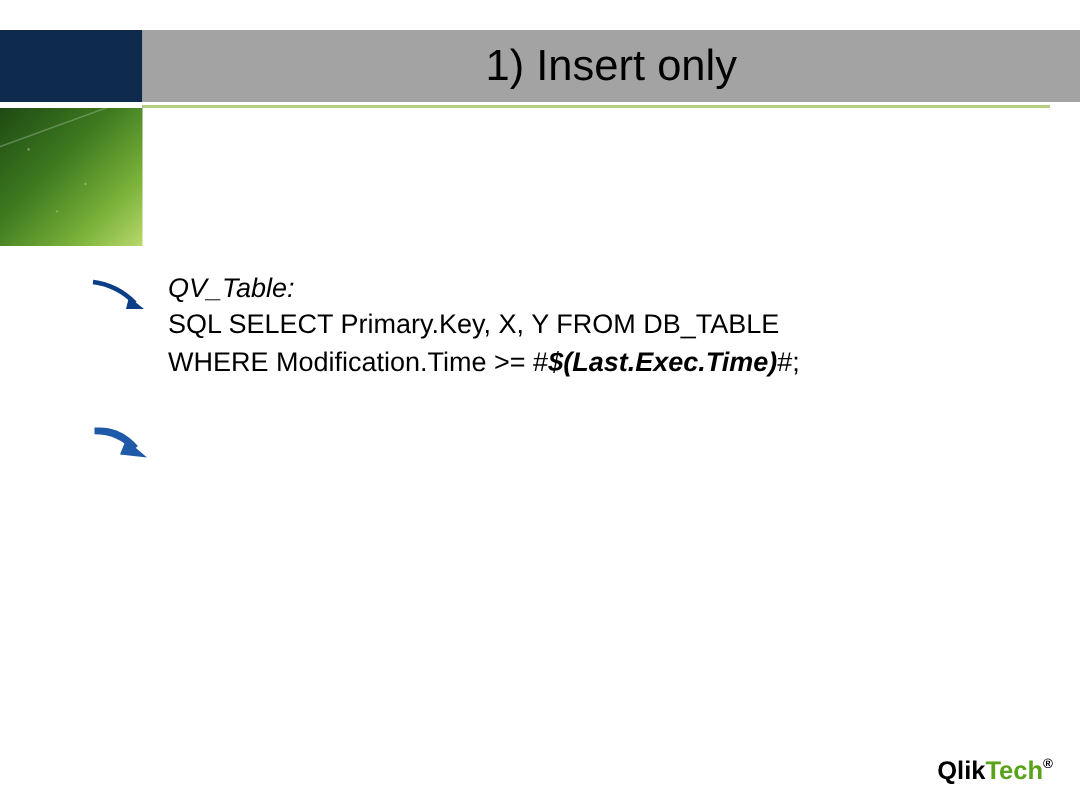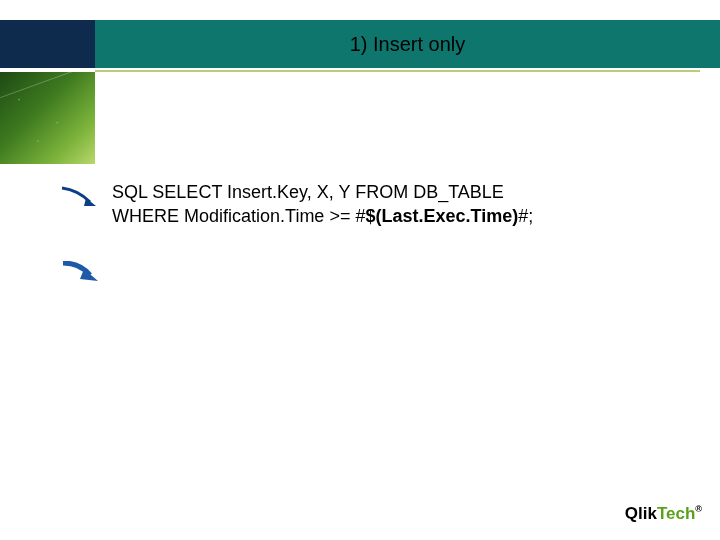--- a/index.html
+++ b/index.html
@@ -24,23 +24,23 @@
     left: 0; top: 0;
     width: 95px; height: 48px;
     background: #0e2a4d;
   }
   .title-bar .title-text {
     position: absolute;
     left: 95px; right: 0; top: 0; bottom: 0;
     display: flex;
     align-items: center;
     justify-content: center;
-    font-size: 20px;
+    font-size: 29px;
     color: #000;
-    background: #0f766e;
+    background: #a3a3a3;
   }
   .title-bar .bottom-line {
     position: absolute;
     left: 95px; right: 20px; top: 50px;
     height: 2px;
     background: #4d6b2a;
     box-shadow: 0 2px 0 #b6cd7d inset;
   }
   .side-leaf {
     position: absolute;
@@ -82,21 +82,21 @@
   }
   .arrow {
     position: absolute;
     left: -52px;
     top: 6px;
     width: 40px;
     height: 24px;
   }
   .italic { font-style: italic; }
   .bold { font-weight: normal; }
-  .bi { font-weight: bold; }
+  .bi { font-weight: bold; font-style: italic; }
 
   .footer-logo {
     position: absolute;
     right: 18px;
     bottom: 16px;
     font-size: 17px;
     font-weight: bold;
     color: #000;
     margin-left: 20px;
   }
@@ -117,22 +117,23 @@
   <div class="vein"></div>
 </div>
 
 <div class="content">
 
   <div class="block">
     <svg class="arrow" viewBox="0 0 40 24">
       <path d="M2 2 Q 18 4 30 16" fill="none" stroke="#0b3e86" stroke-width="3"></path>
       <path d="M26 12 L36 20 L24 20 Z" fill="#0b3e86"></path>
     </svg>
+    <div><span class="italic">QV_Table:</span></div>
     <div>
-      <span class="bold">SQL SELECT</span><span> Insert.Key, X, Y </span><span class="bold">FROM</span><span> DB_TABLE</span>
+      <span class="bold">SQL SELECT</span><span> Primary.Key, X, Y </span><span class="bold">FROM</span><span> DB_TABLE</span>
     </div>
     <div>
       <span class="bold">WHERE</span><span> Modification.Time &gt;= #</span><span class="bi">$(Last.Exec.Time)</span><span>#;</span>
     </div>
   </div>
 
   <div class="block">
     <svg class="arrow" viewBox="0 0 40 24">
       <path d="M3 2 Q 20 2 30 14" fill="none" stroke="#1e5aa8" stroke-width="5"></path>
       <path d="M24 8 L38 20 L20 18 Z" fill="#1e5aa8"></path>

